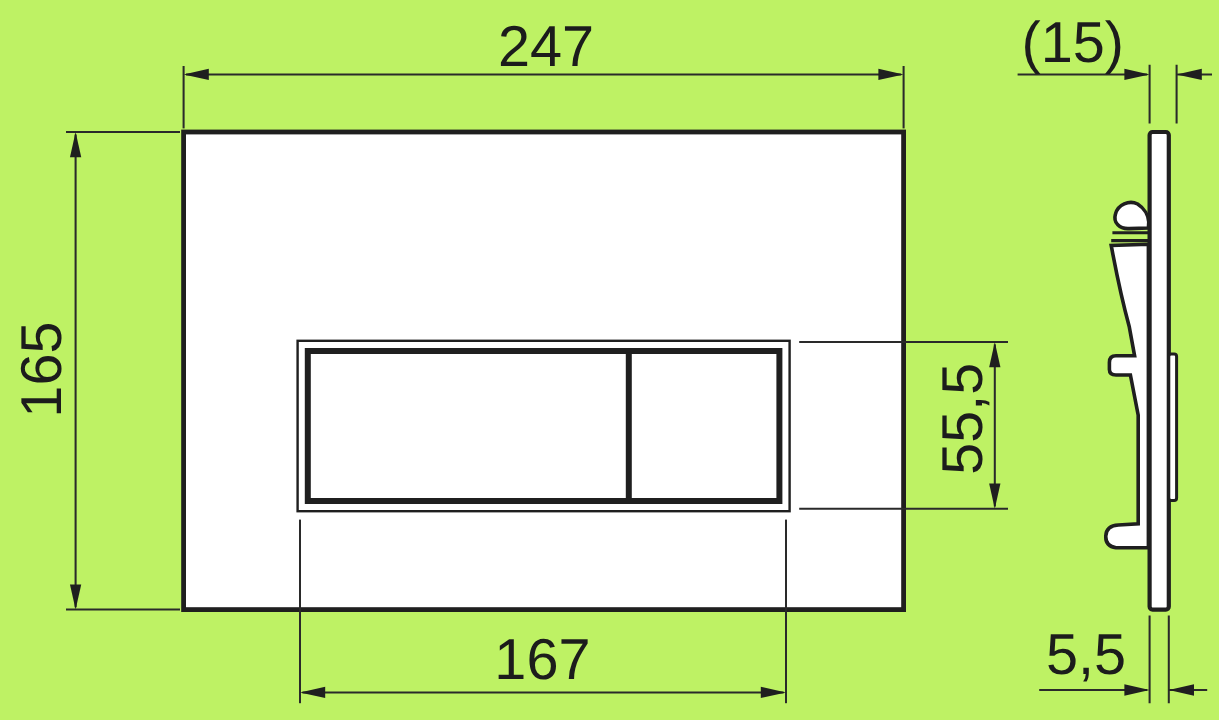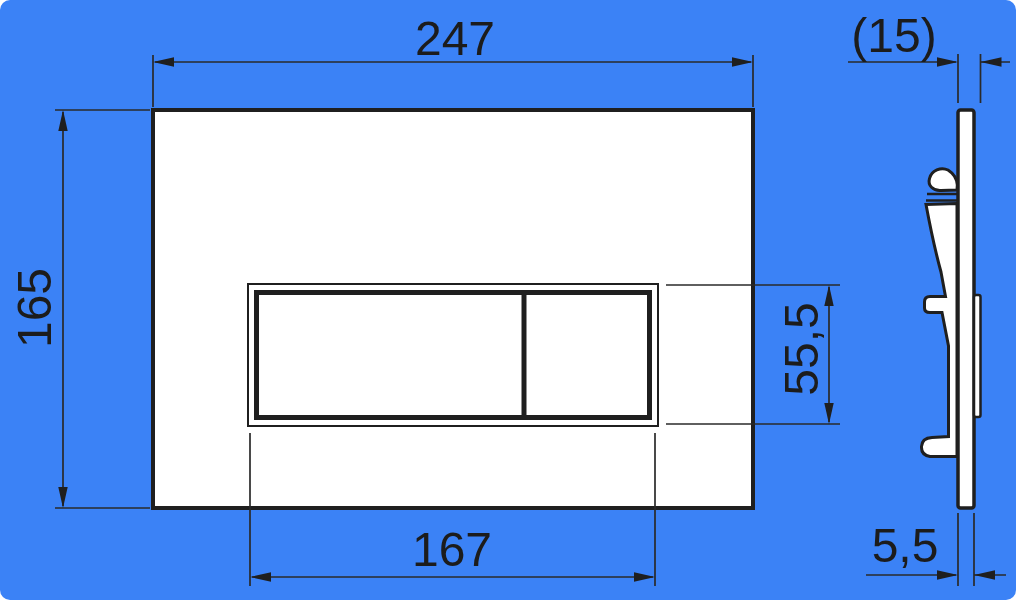--- a/index.html
+++ b/index.html
@@ -4,23 +4,22 @@
 <style>
   html, body {
     margin: 0;
     padding: 0;
     background: #ffffff;
   }
   .canvas {
     position: relative;
     width: 1016px;
     height: 600px;
-    background: #3b82f6;
+    background: #bef264;
     overflow: hidden;
-    border-radius: 10px;
   }
   svg {
     display: block;
   }
   .dim-text {
     font-family: "Liberation Sans", sans-serif;
     font-size: 48px;
     fill: #1c1c1c;
   }
   .thinline {

